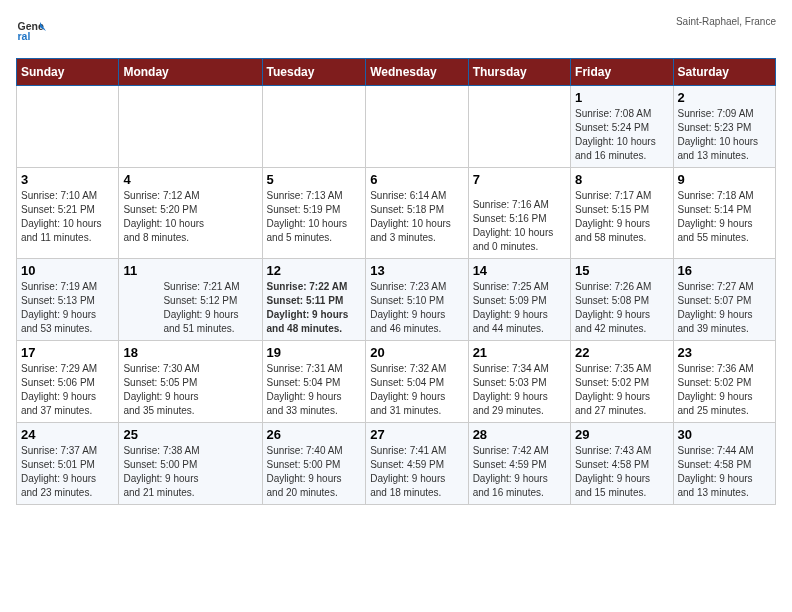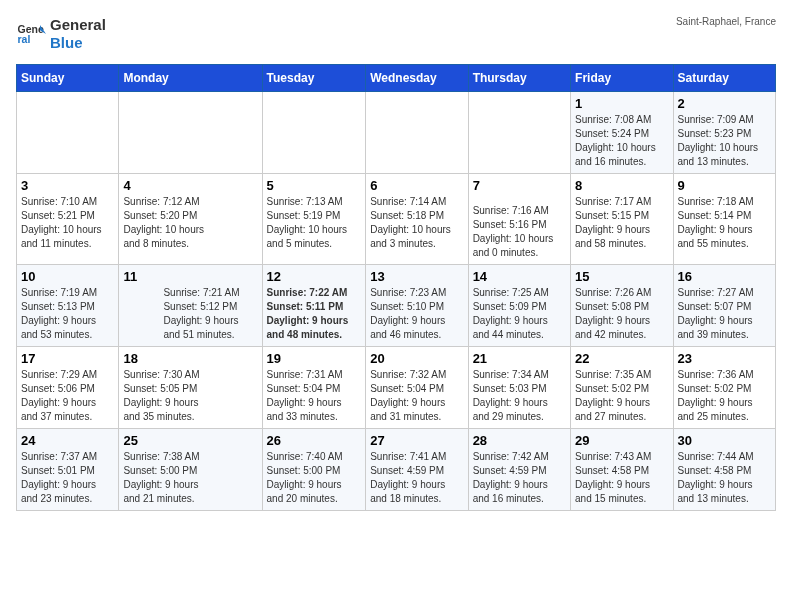--- a/index.html
+++ b/index.html
@@ -36,21 +36,21 @@
     .subtitle {
       font-size: 10px;
       color: #555;
     }
     table {
       width: 100%;
       border-collapse: collapse;
       font-size: 11px;
     }
     thead th {
-      background-color: #1d4ed8;
+      background-color: #7f1d1d;
       color: #fff;
       padding: 6px 4px;
       text-align: left;
       font-size: 12px;
       font-weight: bold;
       border: 1px solid #1a60a8;
     }
     tbody td {
       border: 1px solid #ccc;
       vertical-align: top;
@@ -79,24 +79,20 @@
 </head>
 <body>
 
 <div class="header">
   <div class="logo">
     <svg class="logo-icon" viewBox="0 0 40 40" width="40" height="40">
       <text x="2" y="18" font-family="Arial" font-size="14" font-weight="bold" fill="#333">Gene</text>
       <text x="2" y="32" font-family="Arial" font-size="14" font-weight="bold" fill="#2176c7">ral</text>
       <polygon points="32,8 40,20 32,15" fill="#2176c7"></polygon>
     </svg>
-    <div style="line-height:1.2">
-      <div style="font-size:15px;font-weight:bold;color:#333;">General</div>
-      <div style="font-size:15px;font-weight:bold;color:#2176c7;">Blue</div>
-    </div>
   </div>
   <div class="title-area">
     <div class="subtitle">Saint-Raphael, France</div>
   </div>
 </div>
 
 <table>
   <thead>
     <tr>
     <th>Sunday</th>
@@ -147,21 +143,21 @@
         </td>
         <td>
           <span class="day-num">5</span>
           <div class="day-info" style="white-space: pre-line;">Sunrise: 7:13 AM
 Sunset: 5:19 PM
 Daylight: 10 hours
 and 5 minutes.</div>
         </td>
         <td>
           <span class="day-num">6</span>
-          <div class="day-info" style="white-space: pre-line;">Sunrise: 7:14 AM
+          <div class="day-info" style="white-space: pre-line;">Sunrise: 6:14 AM
 Sunset: 5:18 PM
 Daylight: 10 hours
 and 3 minutes.</div>
         </td>
         <td>
           <span class="day-num">7</span>
           <div class="day-info" style="white-space: pre-line; margin-top: 11px;">Sunrise: 7:16 AM
 Sunset: 5:16 PM
 Daylight: 10 hours
 and 0 minutes.</div>

